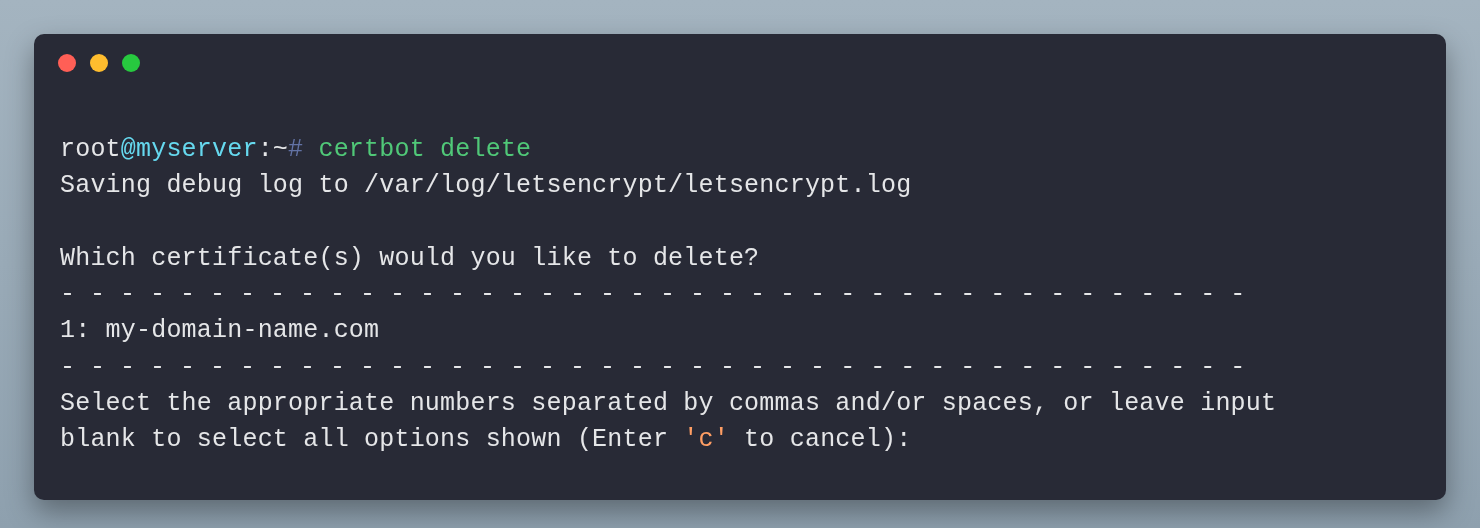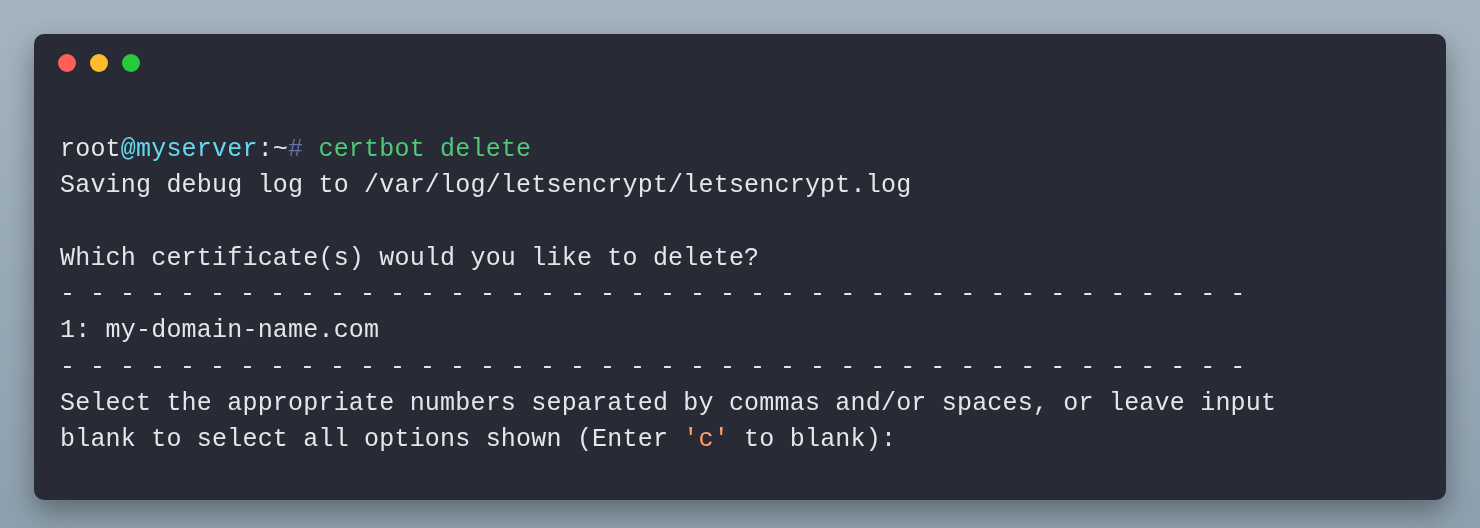--- a/index.html
+++ b/index.html
@@ -67,14 +67,14 @@
     <span class="tl-btn tl-max"></span>
   </div>
   <div class="term-body"><span class="prompt-user">root</span><span class="prompt-at">@</span><span class="prompt-host">myserver</span><span class="prompt-colon">:</span><span class="prompt-path">~</span><span class="prompt-hash"># </span><span class="command">certbot delete</span>
 <span class="output">Saving debug log to /var/log/letsencrypt/letsencrypt.log</span>
 <span class="output"></span>
 <span class="output">Which certificate(s) would you like to delete?</span>
 <span class="divider">- - - - - - - - - - - - - - - - - - - - - - - - - - - - - - - - - - - - - - - -</span>
 <span class="output">1: my-domain-name.com</span>
 <span class="divider">- - - - - - - - - - - - - - - - - - - - - - - - - - - - - - - - - - - - - - - -</span>
 <span class="output">Select the appropriate numbers separated by commas and/or spaces, or leave input
-blank to select all options shown (Enter </span><span class="quoted-c">'c'</span><span class="output"> to blank):</span></div>
+blank to select all options shown (Enter </span><span class="quoted-c">'c'</span><span class="output"> to cancel):</span></div>
 </div>
 
 </body></html>

